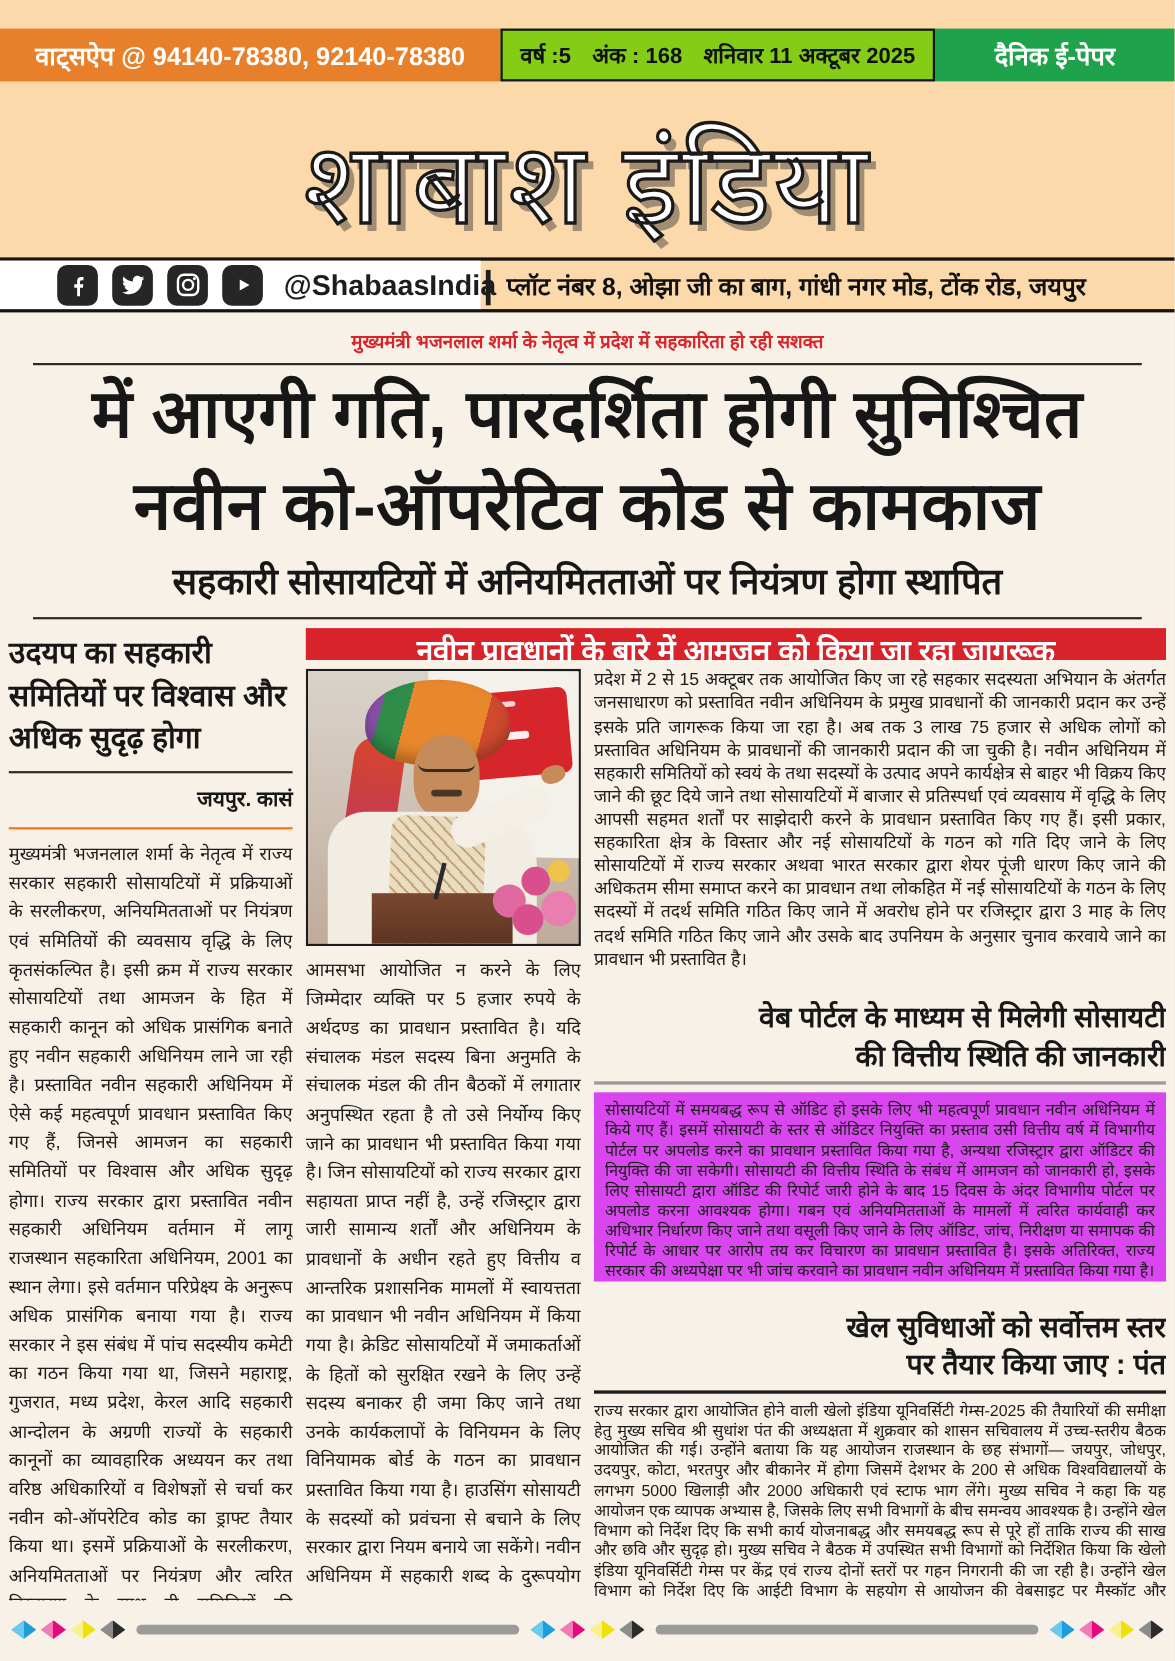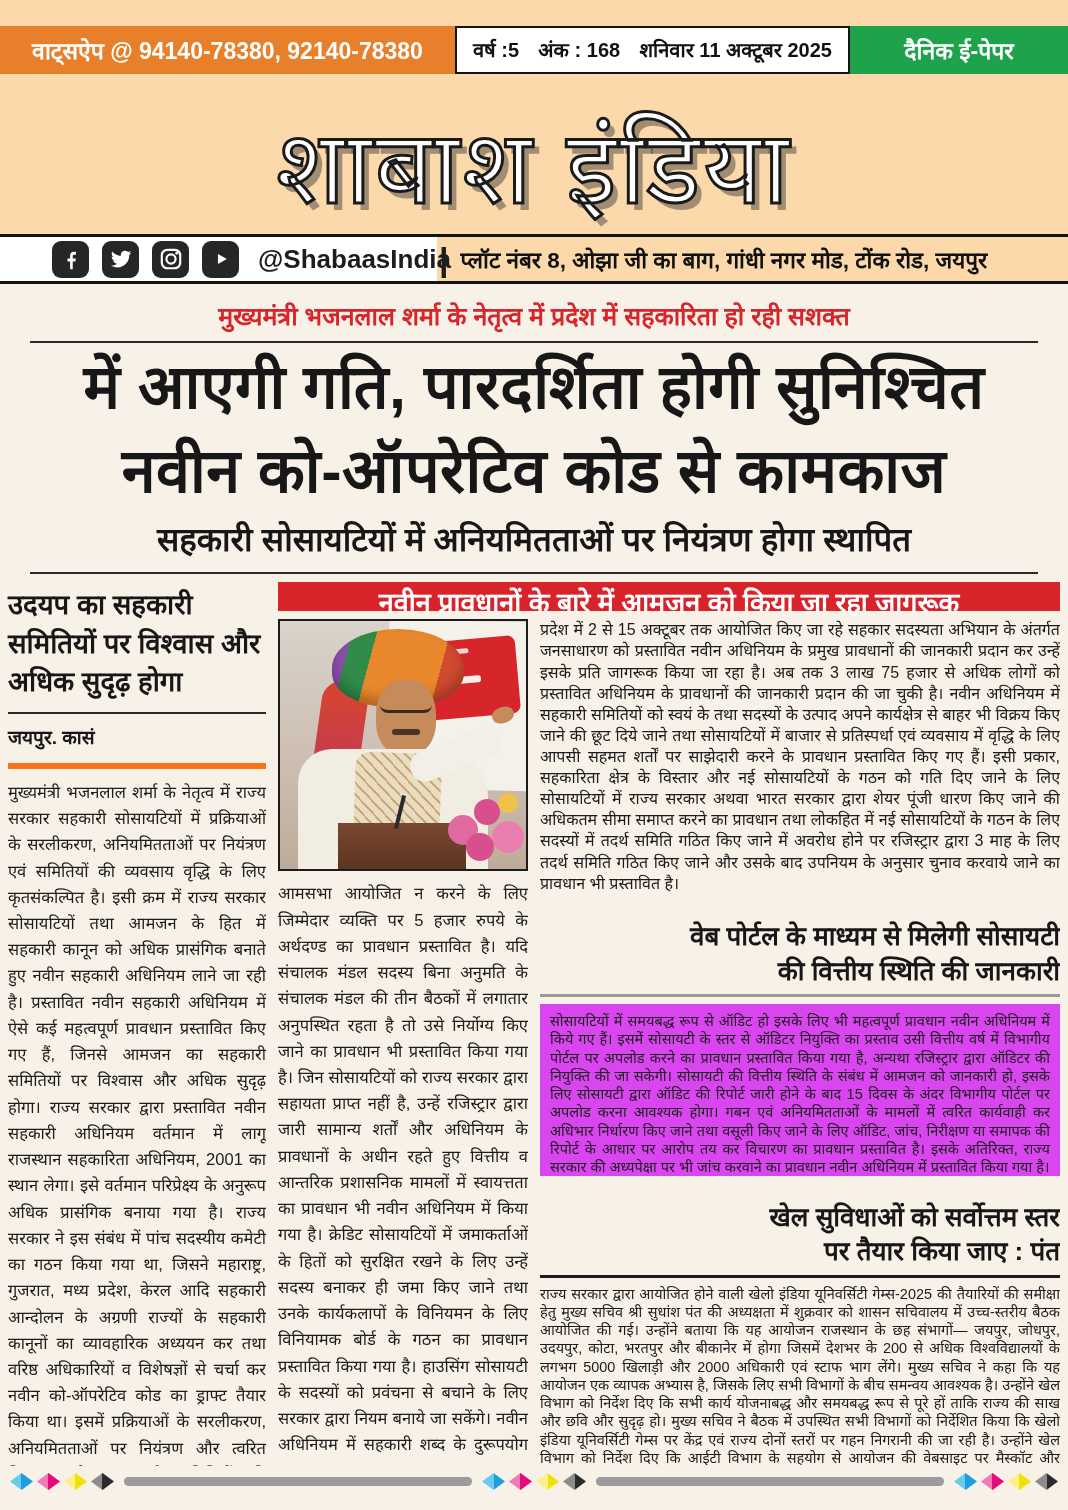--- a/index.html
+++ b/index.html
@@ -3,47 +3,47 @@
 <meta charset="utf-8">
 <style>
   * { margin:0; padding:0; box-sizing:border-box; }
   html,body { background:#e9e4dc; }
   .page { width:1068px; height:1510px; background:#f8f1e7; font-family:"Liberation Sans",sans-serif; position:relative; overflow:hidden; margin:0 auto; }
 
   
   .mast { background:#fbd9ab; height:284px; display:flex; flex-direction:column; }
   .topbar { display:flex; height:50px; margin-top:26px; font-weight:bold;justify-content:flex-end; }
   .tb-whatsapp { width:455px; background:#e8802b; color:#fff; display:flex; align-items:center; justify-content:center; font-size:23px; }
-  .tb-issue { width:395px; background:#ffffff; border:2px solid #141414; display:flex; align-items:center; justify-content:space-between; padding:0 16px; font-size:20px; color:#111; }
+  .tb-issue { width:395px; background:#84cc16; border:2px solid #141414; display:flex; align-items:center; justify-content:space-between; padding:0 16px; font-size:20px; color:#111; }
   .tb-epaper { flex:1; background:#1fa24c; color:#fff; display:flex; align-items:center; justify-content:center; font-size:23px; }
   .mast-title { flex:1; text-align:center; font-size:102px; font-weight:normal; color:#fff;
     -webkit-text-stroke:3px #1a1a1a; letter-spacing:3px; line-height:1.3;
     text-shadow:6px 7px 0 rgba(70,65,60,.5); display:flex; align-items:center; justify-content:center;margin-top:28px; }
   .social { display:flex; border-top:3px solid #141414; border-bottom:3px solid #141414; height:52px; }
   .social-left { width:437px; background:#fff; display:flex; align-items:center; gap:13px; padding-left:52px; }
   .sicon { width:37px; height:37px; background:#262626; border-radius:9px; display:flex; align-items:center; justify-content:center; flex:none; }
   .sicon svg { width:26px; height:26px; }
   .handle { font-size:26px; font-weight:bold; color:#1d1d1d; margin-left:6px; white-space:nowrap; }
   .social-right { flex:1; display:flex; align-items:center; color:#111; }
   .pipe { font-size:34px; font-weight:bold; margin:0 12px 0 2px; color:#1d1d1d; }
   .address { font-size:22.5px; font-weight:bold; white-space:nowrap; }
 
   
   .lead { text-align:center; padding-top:14px; }
-  .kicker { color:#d8252b; font-size:25px; font-weight:bold; }
+  .kicker { color:#d8252b; font-size:17px; font-weight:bold; }
   .rule-kicker { border-top:2px solid #2a2a2a; margin:9px 30px 0; }
   .headline { font-size:61px; font-weight:bold; color:#171717; line-height:1.38; margin-top:2px; letter-spacing:.5px; }
   .subhead { font-size:33px; font-weight:bold; color:#171717; margin-top:3px; }
   .rule-sub { border-top:2px solid #2a2a2a; margin:11px 30px 0; }
 
   
   .content { display:flex; padding:8px 8px 0; gap:12px; height:892px; overflow:hidden; }
   .col-left { width:258px; flex:none; }
   .left-head { font-size:27.5px; font-weight:bold; line-height:1.4; color:#171717; padding:4px 0 10px; border-bottom:2px solid #2a2a2a; }
-  .byline { text-align:left; font-size:19px; font-weight:bold; color:#171717; padding:10px 0 13px; border-bottom:6px solid #f97316; }
+  .byline { text-align:right; font-size:19px; font-weight:bold; color:#171717; padding:10px 0 13px; border-bottom:2px solid #f97316; }
   .body-text { text-align:justify; color:#1c1c1c; }
   .body-left { font-size:16.5px; line-height:1.59; padding-top:10px; height:712px; overflow:hidden; }
 
   .right-region { flex:1; display:flex; flex-direction:column; }
   .red-strip { background:#d8232a; color:#fff; font-size:27px; font-weight:bold; text-align:center; height:29px; line-height:42px; flex:none; }
   .right-row { display:flex; gap:12px; margin-top:8px; flex:1; overflow:hidden; }
   .mid-col { width:250px; flex:none; }
   .body-mid { font-size:16.5px; line-height:1.59; height:578px; overflow:hidden; }
   .col-right { flex:1; overflow:hidden; }
   .body-r1 { font-size:16px; line-height:1.32; height:276px; overflow:hidden; }

